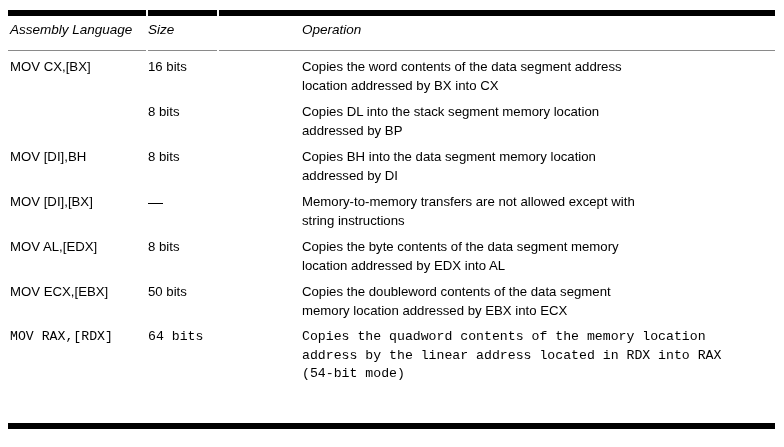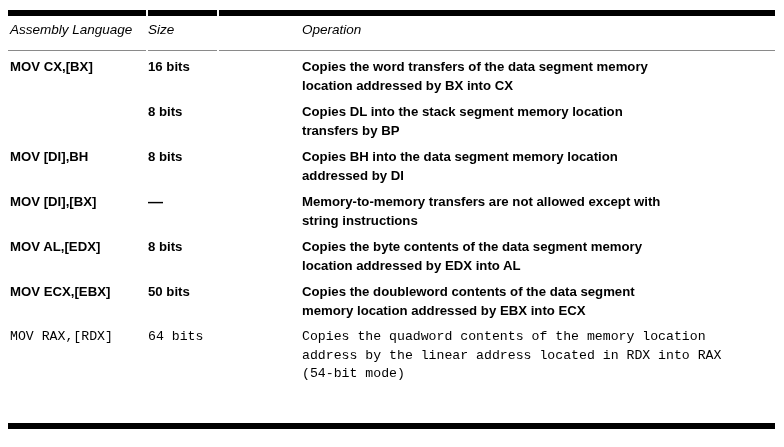--- a/index.html
+++ b/index.html
@@ -89,21 +89,21 @@
     top: 0;
     font-size: 13.2px;
     line-height: 18.6px;
     white-space: pre-line;
   }
   .c-asm  { left: 10px;  width: 132px; }
   .c-size { left: 148px; width: 72px; }
   .c-size.dash { font-size: 15px; }
   .c-op   { left: 302px; width: 462px; }
 
-  .row-h2 { height: 45px; font-weight: bold; }
+  .row-h2 { height: 45px; }
   .row-h3 { height: 64px; font-family: Liberation Mono, monospace; }
 </style>
 </head>
 <body>
 
 <div class="table-wrap">
 
   <div class="rule rule-top"></div>
   <div class="notch notch-a notch-top"></div>
   <div class="notch notch-b notch-top"></div>
@@ -116,28 +116,28 @@
 
   <div class="rule rule-head"></div>
   <div class="notch notch-a notch-head"></div>
   <div class="notch notch-b notch-head"></div>
 
   <div class="tbody">
 
     <div class="row row-h2">
       <div class="cell c-asm">MOV CX,[BX]</div>
       <div class="cell c-size">16 bits</div>
-      <div class="cell c-op">Copies the word transfers of the data segment memory
+      <div class="cell c-op">Copies the word contents of the data segment address
 location addressed by BX into CX</div>
     </div>
 
     <div class="row row-h2">
       <div class="cell c-size">8 bits</div>
       <div class="cell c-op">Copies DL into the stack segment memory location
-transfers by BP</div>
+addressed by BP</div>
     </div>
 
     <div class="row row-h2">
       <div class="cell c-asm">MOV [DI],BH</div>
       <div class="cell c-size">8 bits</div>
       <div class="cell c-op">Copies BH into the data segment memory location
 addressed by DI</div>
     </div>
 
     <div class="row row-h2">

